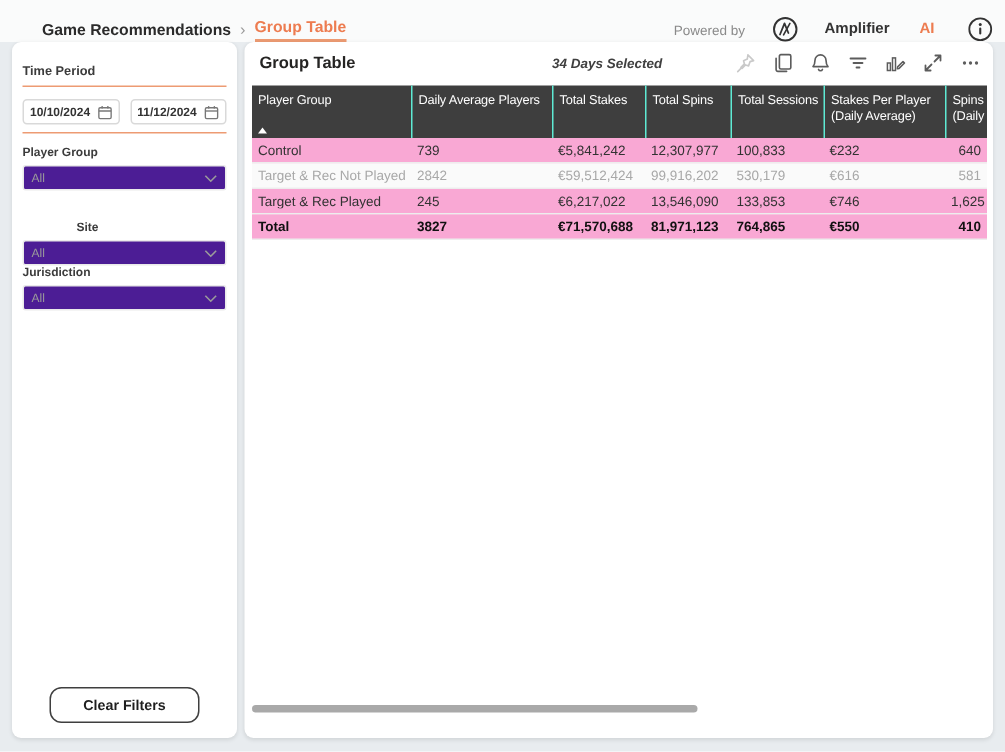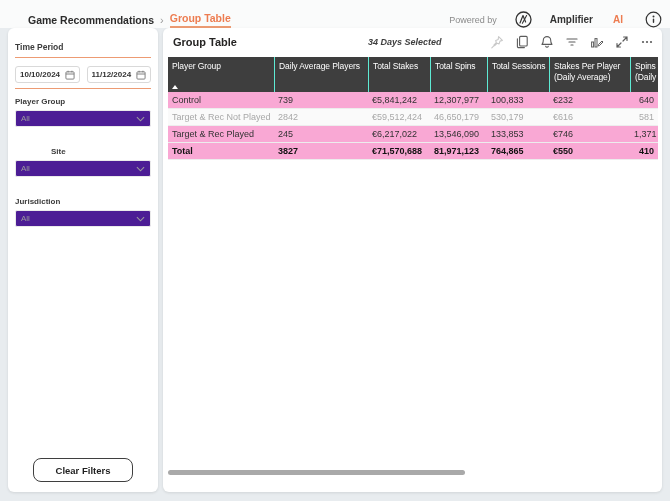--- a/index.html
+++ b/index.html
@@ -40,21 +40,21 @@
   
   .side-heading{font-size:8.5px; font-weight:bold; color:#3c3c3c; margin-top:6px;}
   .accent-rule{border:none; border-top:1.5px solid #ed9b73; margin-top:5px;}
   .dates-row{display:flex; gap:7px; margin-top:8px;align-items:flex-end;}
   .date-input{
     flex:1; height:17px; border:1px solid #d9d9d9; border-radius:3px; background:#fff;
     display:flex; align-items:center; justify-content:space-between; padding:0 4px;
     font-size:8px; font-weight:bold; color:#333; cursor:pointer;
   }
   .filter-label{font-size:8px; font-weight:bold; color:#3c3c3c;}
-  .fl-1{margin-top:8px;} .fl-2{margin-top:20px;padding-left:36px;} .fl-3{margin-top:20px;}
+  .fl-1{margin-top:8px;} .fl-2{margin-top:20px;padding-left:36px;} .fl-3{}
   .select{
     margin-top:4px; height:17px; background:#4c1d95; border:1px solid #eaeaea; border-radius:2px;
     display:flex; align-items:center; justify-content:space-between; padding:0 5px;
     font-size:8px; color:#9b9b9b; cursor:pointer;gap:28px;
   }
   .clear-btn{
     position:absolute; bottom:10px; left:50%; transform:translateX(-50%);
     width:100px; height:24px; background:#fff; border:1.5px solid #3f3f3f; border-radius:8px;
     font-family:inherit; font-size:9.5px; font-weight:bold; color:#1f1f1f; cursor:pointer;margin-top:44px;
   }
@@ -254,33 +254,33 @@
           <div class="td c2">€5,841,242</div>
           <div class="td c3">12,307,977</div>
           <div class="td c4">100,833</div>
           <div class="td c5">€232</div>
           <div class="td c6">640</div>
         </div>
         <div class="tr muted">
           <div class="td c0">Target &amp; Rec Not Played</div>
           <div class="td c1">2842</div>
           <div class="td c2">€59,512,424</div>
-          <div class="td c3">46,650,179</div>
+          <div class="td c3">99,916,202</div>
           <div class="td c4">530,179</div>
           <div class="td c5">€616</div>
           <div class="td c6">581</div>
         </div>
         <div class="tr">
           <div class="td c0">Target &amp; Rec Played</div>
           <div class="td c1">245</div>
           <div class="td c2">€6,217,022</div>
           <div class="td c3">13,546,090</div>
           <div class="td c4">133,853</div>
           <div class="td c5">€746</div>
-          <div class="td c6">1,371</div>
+          <div class="td c6">1,625</div>
         </div>
         <div class="tr total">
           <div class="td c0">Total</div>
           <div class="td c1">3827</div>
           <div class="td c2">€71,570,688</div>
           <div class="td c3">81,971,123</div>
           <div class="td c4">764,865</div>
           <div class="td c5">€550</div>
           <div class="td c6">410</div>
         </div>

